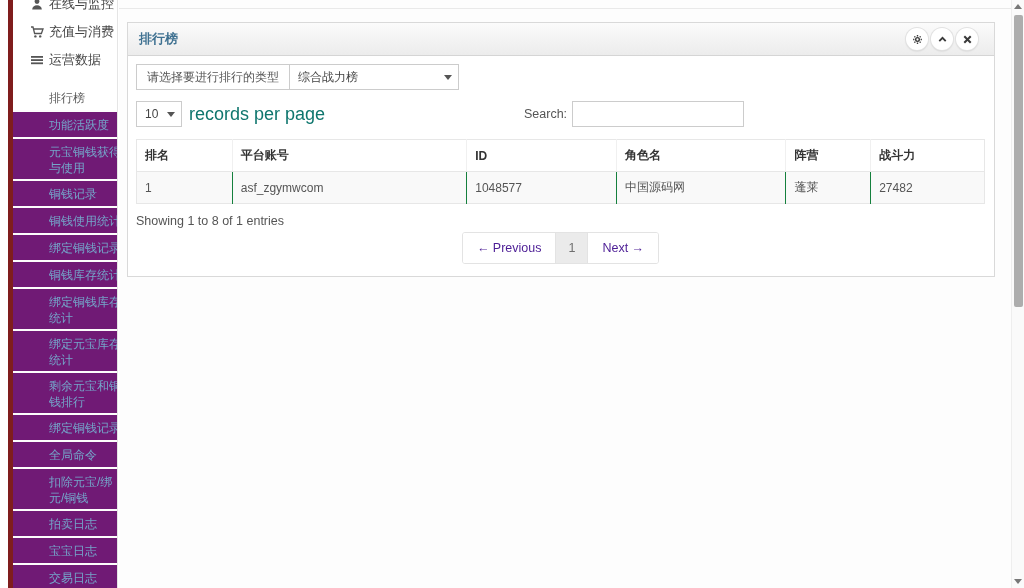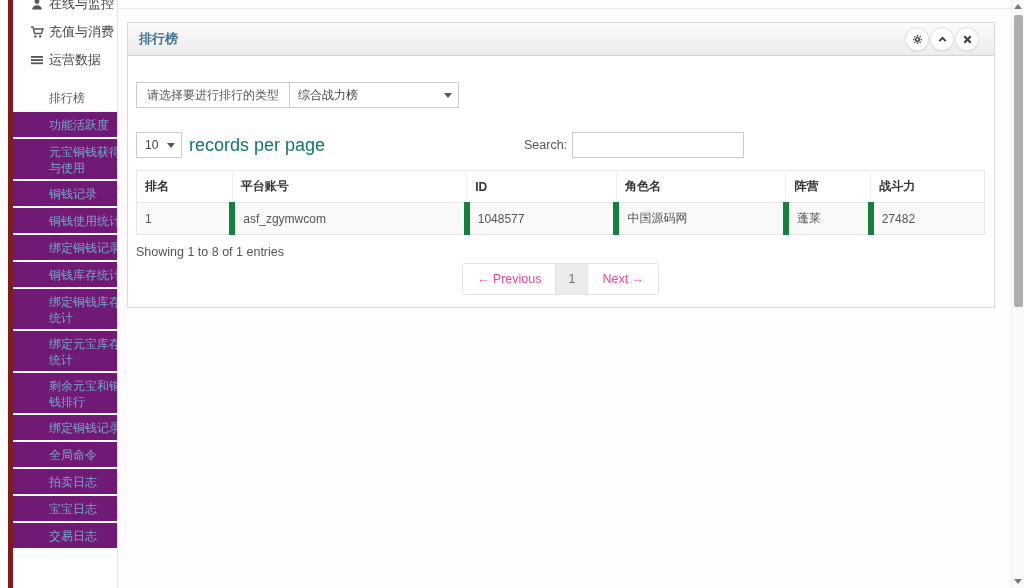--- a/index.html
+++ b/index.html
@@ -33,63 +33,63 @@
   #panel-header { height:33px; background:linear-gradient(#fbfbfb,#ececec);
     border-bottom:1px solid #d5d5d5; display:flex; align-items:center;
     padding:0 16px 0 11px; }
   #panel-title { font-size:13px; font-weight:bold; color:#3f7191; }
   #panel-tools { margin-left:auto; display:flex; gap:3px; }
   .tool-btn { width:22px; height:22px; border-radius:50%; background:#fff;
     box-shadow:0 0 0 1px #e2e2e2, 0 1px 2px rgba(0,0,0,.18);
     display:flex; align-items:center; justify-content:center; cursor:pointer; color:#3a3a3a; }
   .tool-btn svg { display:block; }
 
-  #panel-body { padding:26px 9px 8px 8px; }
+  #panel-body { padding:8px 9px 8px 8px; }
 
   
   #filter-row { display:flex; }
   #filter-label { border:1px solid #ccc; border-right:none; height:26px;
     padding:0 10px; font-size:12px; color:#555; display:flex; align-items:center;
     background:#fff; }
   .fake-select { position:relative; border:1px solid #ccc; height:26px; background:#fff;
     font-size:12px; color:#444; display:flex; align-items:center; padding:0 18px 0 8px;
     cursor:pointer; }
   #filter-select { width:170px; }
   .caret { position:absolute; right:6px; top:50%; margin-top:-2px; width:0; height:0;
     border-left:4px solid transparent; border-right:4px solid transparent;
     border-top:5px solid #555; }
 
   
-  #length-row { position:relative; margin-top:24px; height:26px; }
+  #length-row { position:relative; margin-top:11px; height:26px; }
   #length-wrap { display:flex; align-items:center; gap:7px; }
   #length-select { width:46px; }
   #length-text { font-size:18px; color:#0f766e; }
   #search-wrap { position:absolute; left:388px; top:0; display:flex; align-items:center; }
   #search-label { font-size:12.5px; color:#555; margin-right:5px; }
   #search-input { width:172px; height:26px; border:1px solid #ccc; padding:0 6px;
     font-size:12px; color:#444; background:#fff; outline:none;
     font-family:"Liberation Sans","DejaVu Sans",sans-serif; }
 
   
   #ranking-table { margin-top:12px; width:100%; border-collapse:collapse;
     border:1px solid #e7e7e7; }
   #ranking-table th { text-align:left; font-size:12px; color:#333; font-weight:bold;
     padding:7px 8px; background:#fff; border-bottom:1px solid #e7e7e7;
     border-left:1px solid #f0f0f0; cursor:pointer; }
   #ranking-table td { font-size:12px; color:#555; padding:7px 8px; background:#f9f9f9;
-    border-left:6px solid #15803d; }
+    border-left:1px solid #15803d; }
   #ranking-table th:first-child, #ranking-table td:first-child { border-left:none; }
 
   #table-info { margin-top:10px; font-size:12.5px; color:#555; }
 
   
   #pager-row { display:flex; justify-content:center; margin-top:4px; padding-bottom:4px; }
   #pager { display:flex; border:1px solid #e3e3e3; border-radius:3px; overflow:hidden;
     background:#fff; }
-  .page-btn { font-size:12.5px; color:#ec4899; padding:8px 14px; cursor:pointer;
+  .page-btn { font-size:12.5px; color:#4c1d95; padding:8px 14px; cursor:pointer;
     background:#fff; white-space:nowrap; }
   .page-btn.current { background:#ebebeb; color:#6f6f6f;
     border-left:1px solid #e3e3e3; border-right:1px solid #e3e3e3; padding:8px 12px; }
 
   
   #scrollbar { position:absolute; right:0; top:0; width:13px; height:588px;
     background:#fafafa; border-left:1px solid #eee; }
   .sb-arrow { position:absolute; left:50%; transform:translateX(-50%); width:0; height:0;
     border-left:4px solid transparent; border-right:4px solid transparent; cursor:pointer; }
   #sb-up { top:4px; border-bottom:5px solid #777; }
@@ -162,20 +162,23 @@
           <span class="lbl">绑定元宝库存统计</span>
         </div>
       <div class="side-sub-item h2">
           <span class="lbl">剩余元宝和铜钱排行</span>
         </div>
       <div class="side-sub-item">
           <span class="lbl">绑定铜钱记录</span>
         </div>
       <div class="side-sub-item">
           <span class="lbl">全局命令</span>
+        </div>
+      <div class="side-sub-item h2">
+          <span class="lbl">扣除元宝/绑元/铜钱</span>
         </div>
       <div class="side-sub-item">
           <span class="lbl">拍卖日志</span>
         </div>
       <div class="side-sub-item">
           <span class="lbl">宝宝日志</span>
         </div>
       <div class="side-sub-item">
           <span class="lbl">交易日志</span>
         </div>

